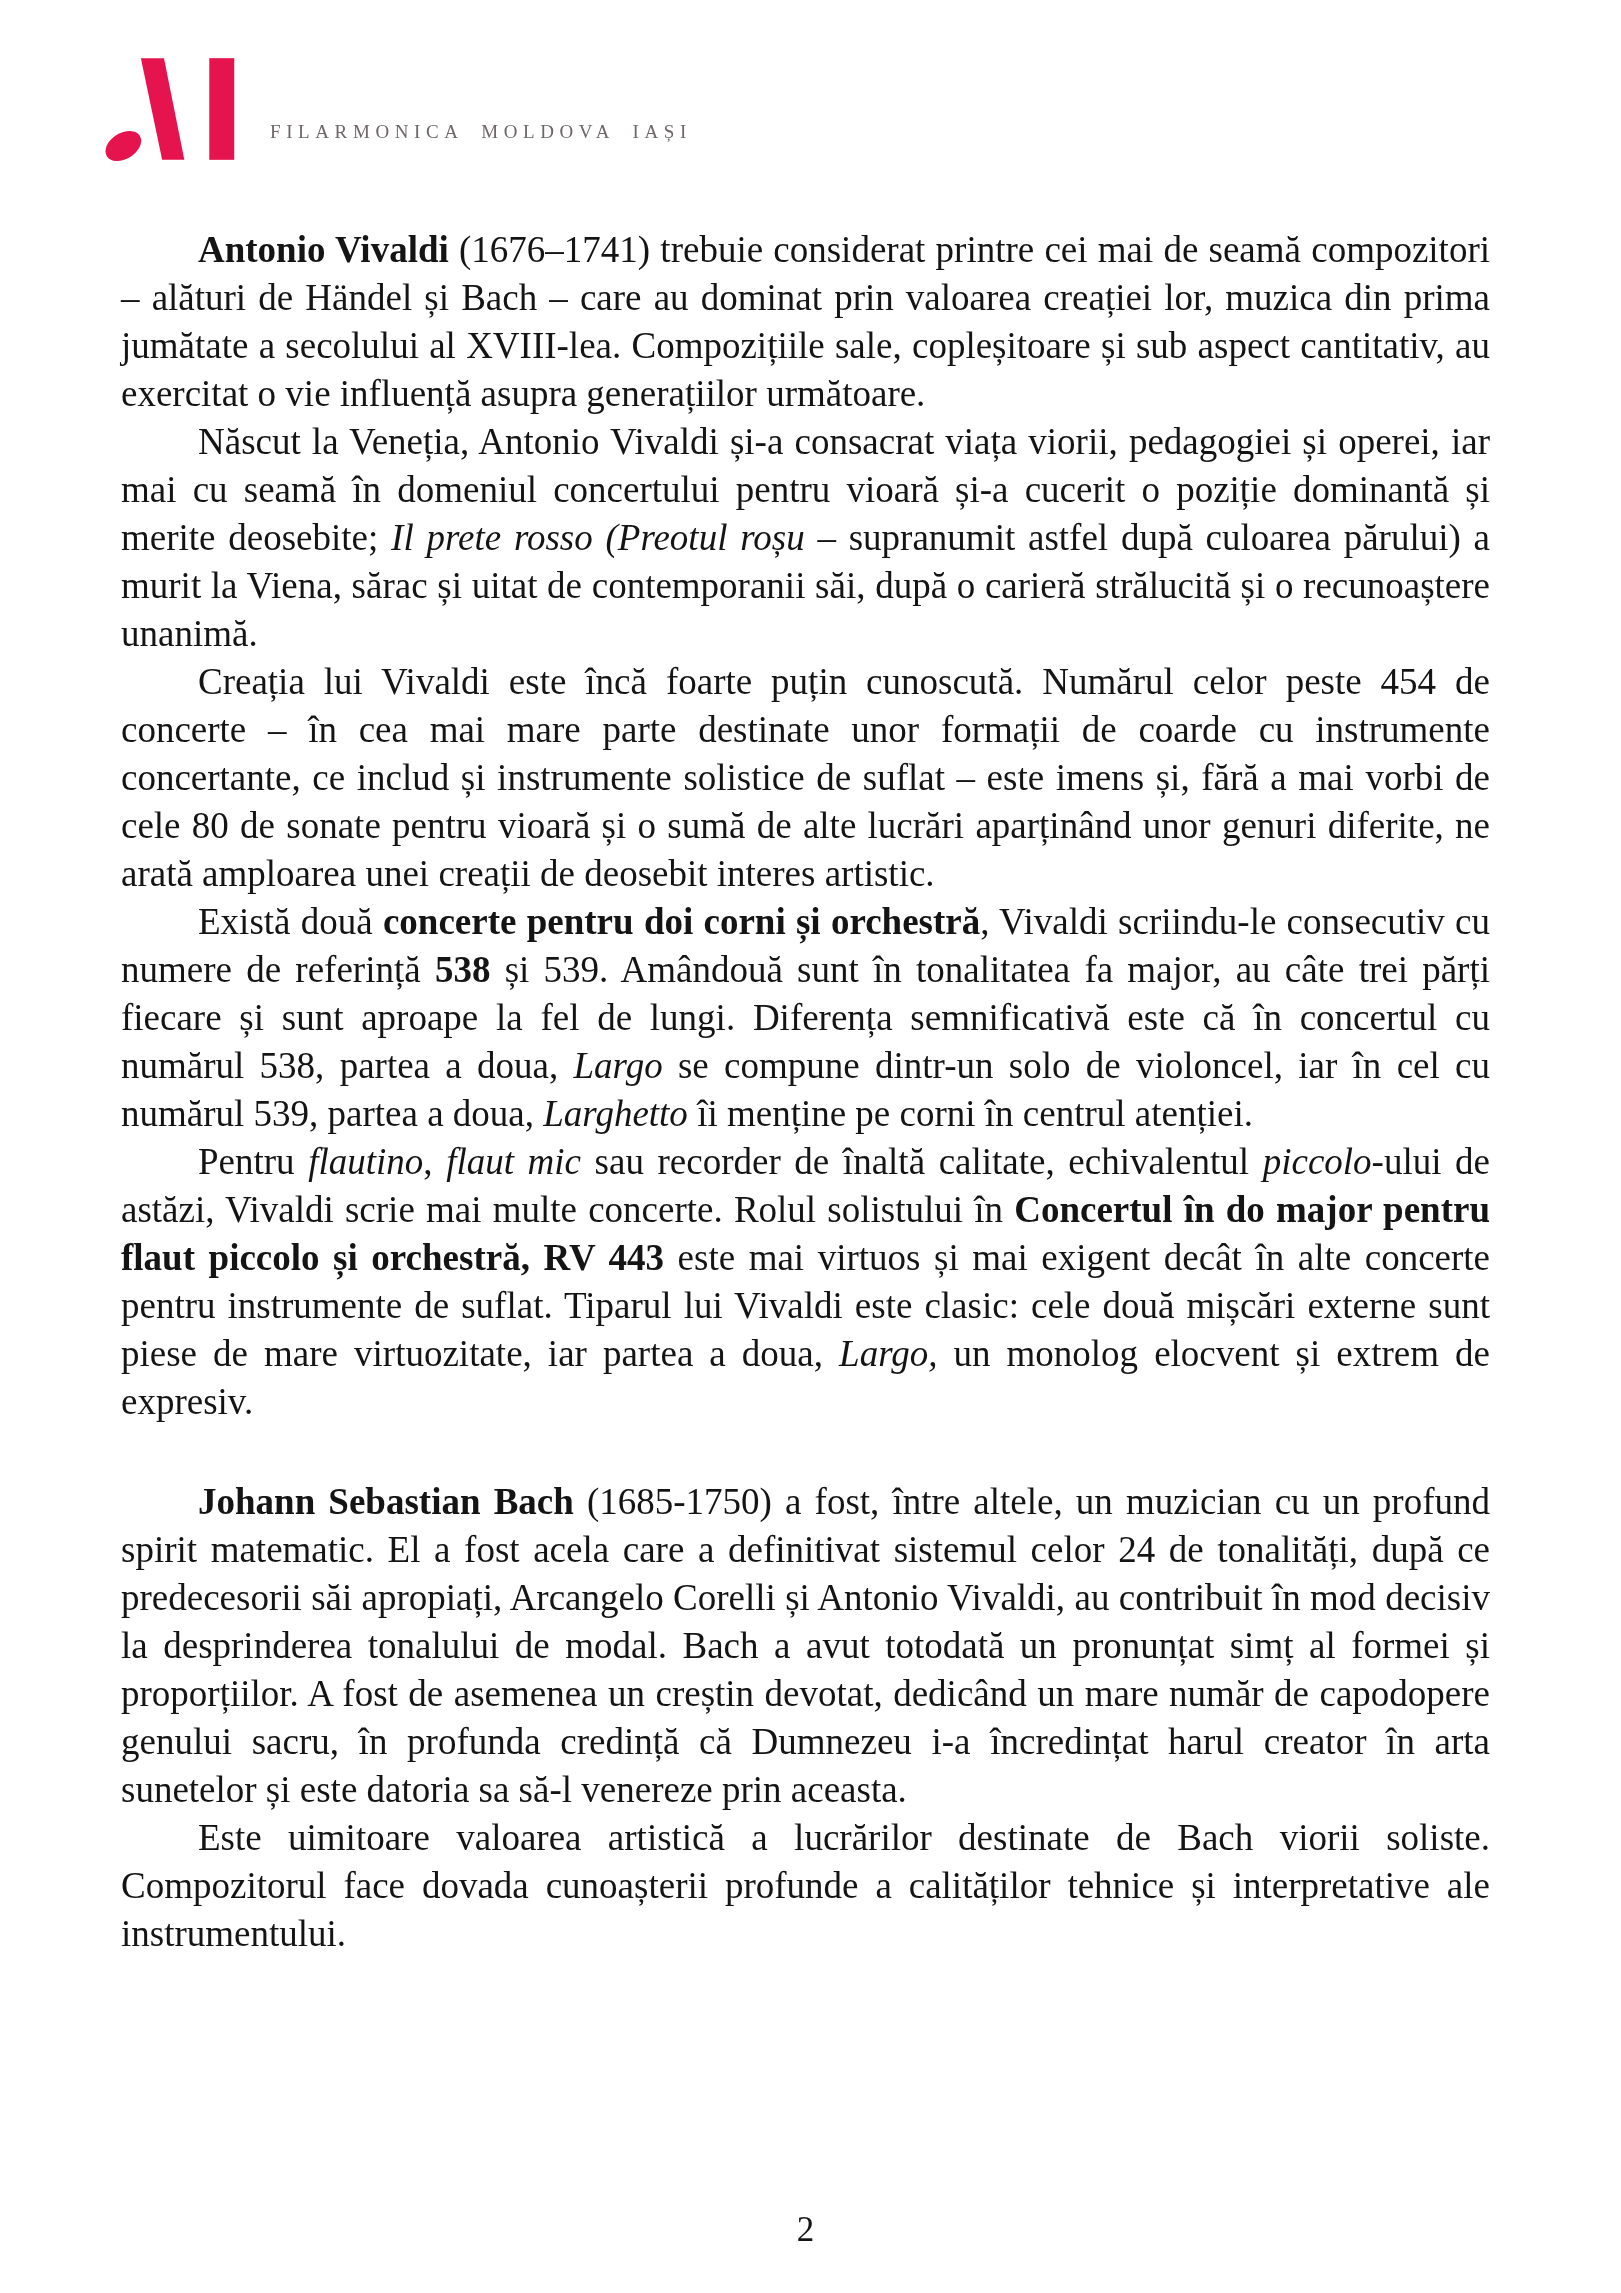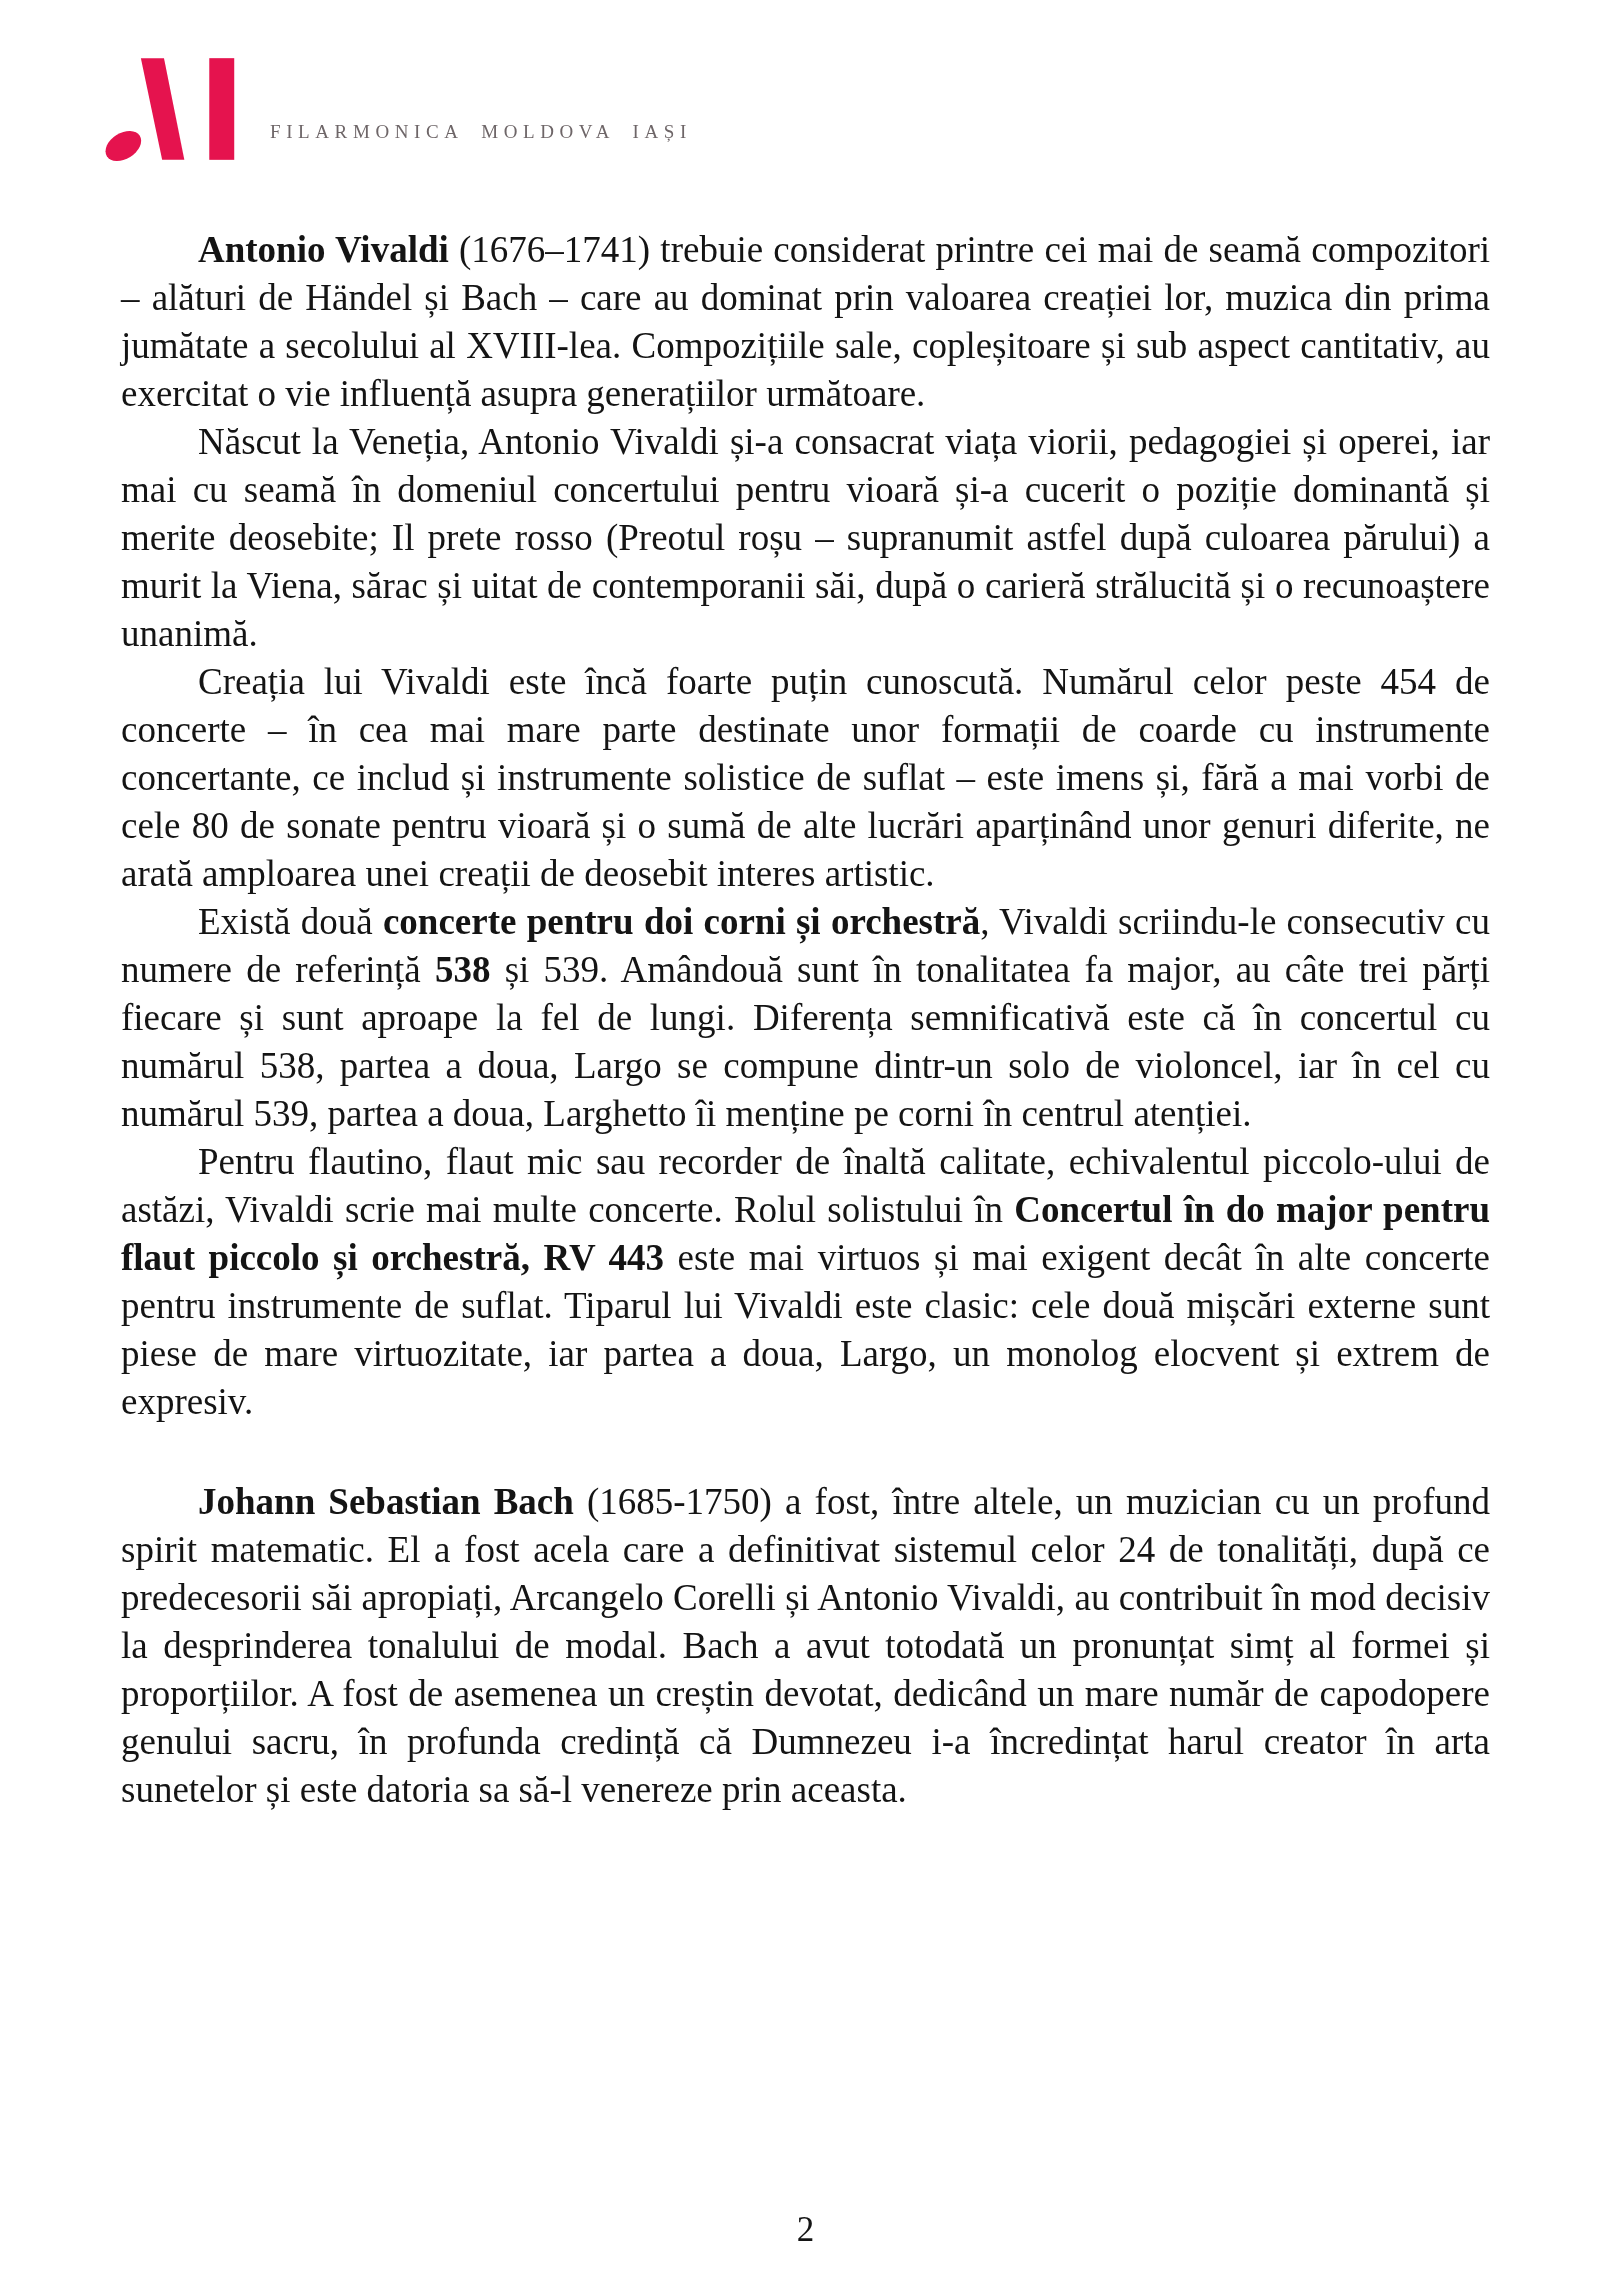--- a/index.html
+++ b/index.html
@@ -37,21 +37,21 @@
     left: 121px;
     top: 226px;
     width: 1369px;
     font-size: 37px;
     line-height: 48px;
     text-align: justify;
   }
   .para { text-indent: 77px; }
   .para.space-before { margin-top: 52px; }
   .b { font-weight: bold; }
-  .i { }
+  .i { font-style: italic; }
   .page-number {
     position: absolute;
     left: 121px;
     top: 2210px;
     width: 1369px;
     text-align: center;
     font-size: 35px;
   }
 </style>
 </head>
@@ -67,18 +67,19 @@
 
   <div class="org-title">FILARMONICA MOLDOVA IAȘI</div>
 
   <div class="content">
       <p class="para"><span class="b">Antonio Vivaldi</span><span> (1676–1741) trebuie considerat printre cei mai de seamă compozitori – alături de Händel și Bach – care au dominat prin valoarea creației lor, muzica din prima jumătate a secolului al XVIII-lea. Compozițiile sale, copleșitoare și sub aspect cantitativ, au exercitat o vie influență asupra generațiilor următoare.</span></p>
       <p class="para"><span>Născut la Veneția, Antonio Vivaldi și-a consacrat viața viorii, pedagogiei și operei, iar mai cu seamă în domeniul concertului pentru vioară și-a cucerit o poziție dominantă și merite deosebite; </span><span class="i">Il prete rosso (Preotul roșu</span><span> – supranumit astfel după culoarea părului) a murit la Viena, sărac și uitat de contemporanii săi, după o carieră strălucită și o recunoaștere unanimă.</span></p>
       <p class="para"><span>Creația lui Vivaldi este încă foarte puțin cunoscută. Numărul celor peste 454 de concerte – în cea mai mare parte destinate unor formații de coarde cu instrumente concertante, ce includ și instrumente solistice de suflat – este imens și, fără a mai vorbi de cele 80 de sonate pentru vioară și o sumă de alte lucrări aparținând unor genuri diferite, ne arată amploarea unei creații de deosebit interes artistic.</span></p>
       <p class="para"><span>Există două </span><span class="b">concerte pentru doi corni și orchestră</span><span>, Vivaldi scriindu-le consecutiv cu numere de referință </span><span class="b">538</span><span> și 539. Amândouă sunt în tonalitatea fa major, au câte trei părți fiecare și sunt aproape la fel de lungi. Diferența semnificativă este că în concertul cu numărul 538, partea a doua, </span><span class="i">Largo</span><span> se compune dintr-un solo de violoncel, iar în cel cu numărul 539, partea a doua, </span><span class="i">Larghetto</span><span> îi menține pe corni în centrul atenției.</span></p>
       <p class="para"><span>Pentru </span><span class="i">flautino</span><span>, </span><span class="i">flaut mic</span><span> sau recorder de înaltă calitate, echivalentul </span><span class="i">piccolo</span><span>-ului de astăzi, Vivaldi scrie mai multe concerte. Rolul solistului în </span><span class="b">Concertul în do major pentru flaut piccolo și orchestră, RV 443</span><span> este mai virtuos și mai exigent decât în alte concerte pentru instrumente de suflat. Tiparul lui Vivaldi este clasic: cele două mișcări externe sunt piese de mare virtuozitate, iar partea a doua, </span><span class="i">Largo,</span><span> un monolog elocvent și extrem de expresiv.</span></p>
       <p class="para space-before"><span class="b">Johann Sebastian Bach</span><span> (1685-1750) a fost, între altele, un muzician cu un profund spirit matematic. El a fost acela care a definitivat sistemul celor 24 de tonalități, după ce predecesorii săi apropiați, Arcangelo Corelli și Antonio Vivaldi, au contribuit în mod decisiv la desprinderea tonalului de modal. Bach a avut totodată un pronunțat simț al formei și proporțiilor. A fost de asemenea un creștin devotat, dedicând un mare număr de capodopere genului sacru, în profunda credință că Dumnezeu i-a încredințat harul creator în arta sunetelor și este datoria sa să-l venereze prin aceasta.</span></p>
+      <p class="para"><span>Este uimitoare valoarea artistică a lucrărilor destinate de Bach viorii soliste. Compozitorul face dovada cunoașterii profunde a calităților tehnice și interpretative ale instrumentului.</span></p>
     </div>
 
   <div class="page-number">2</div>
 
 </div>
 
 
 </body></html>

